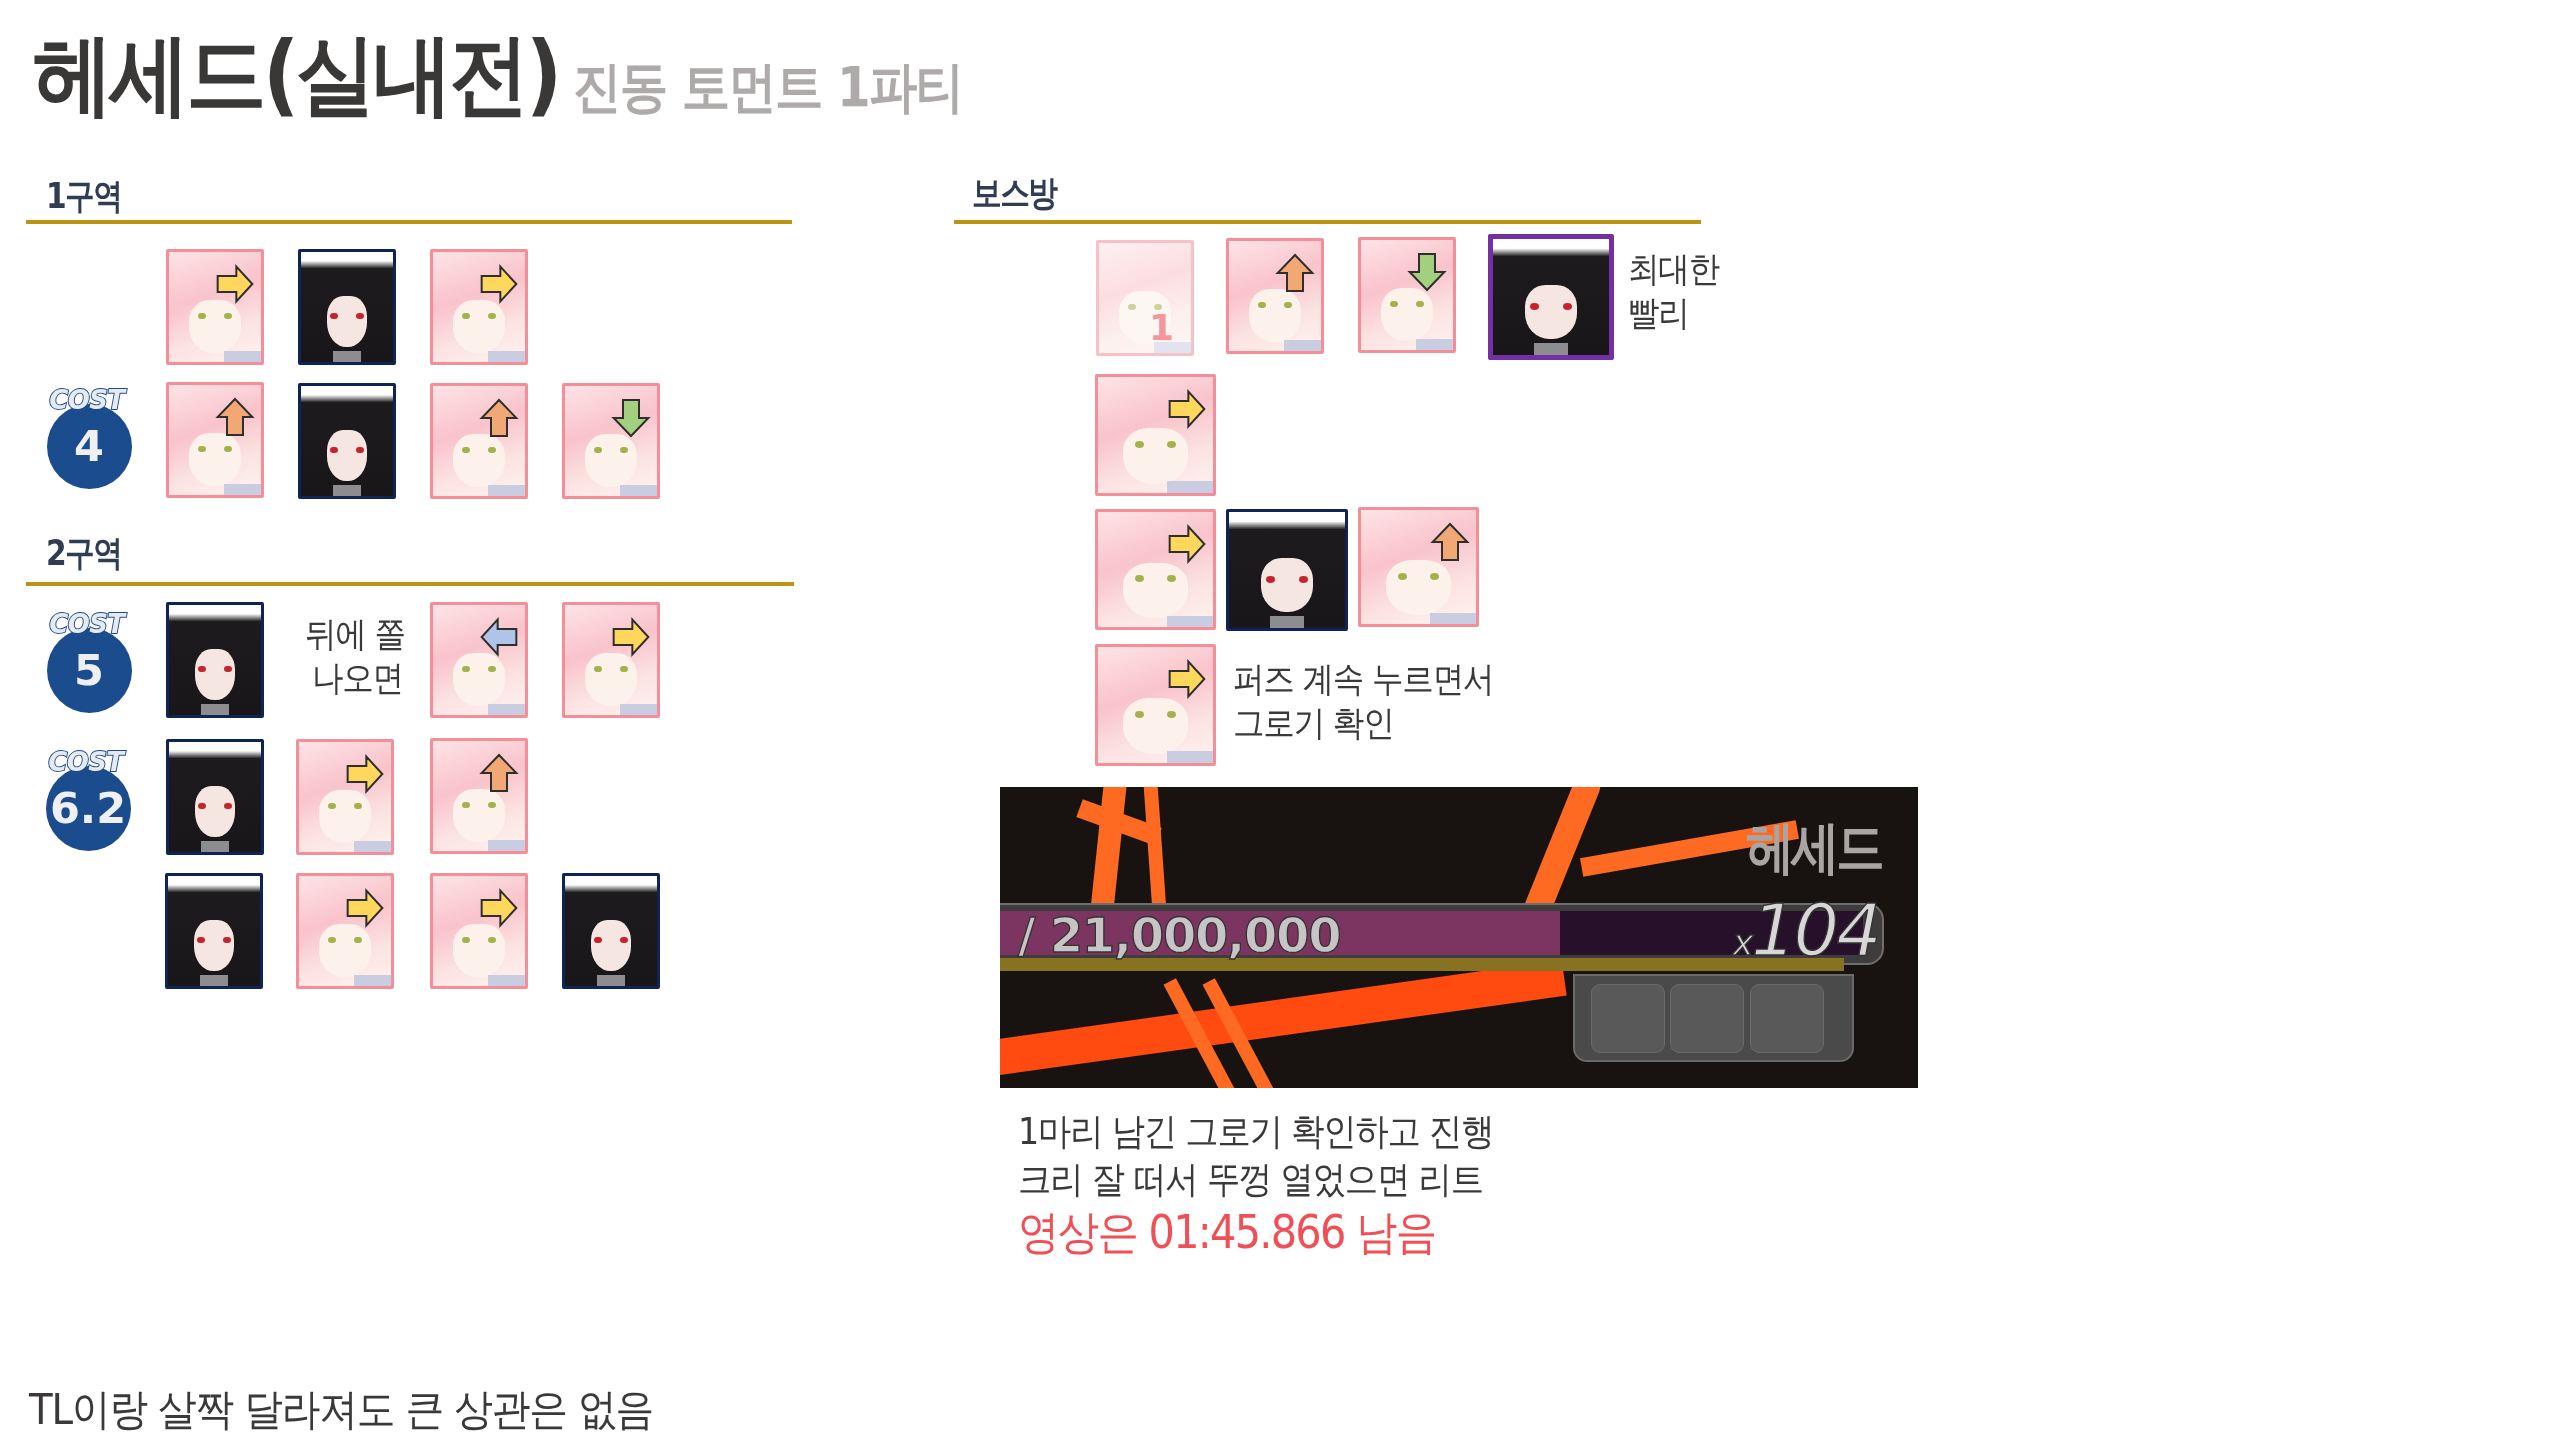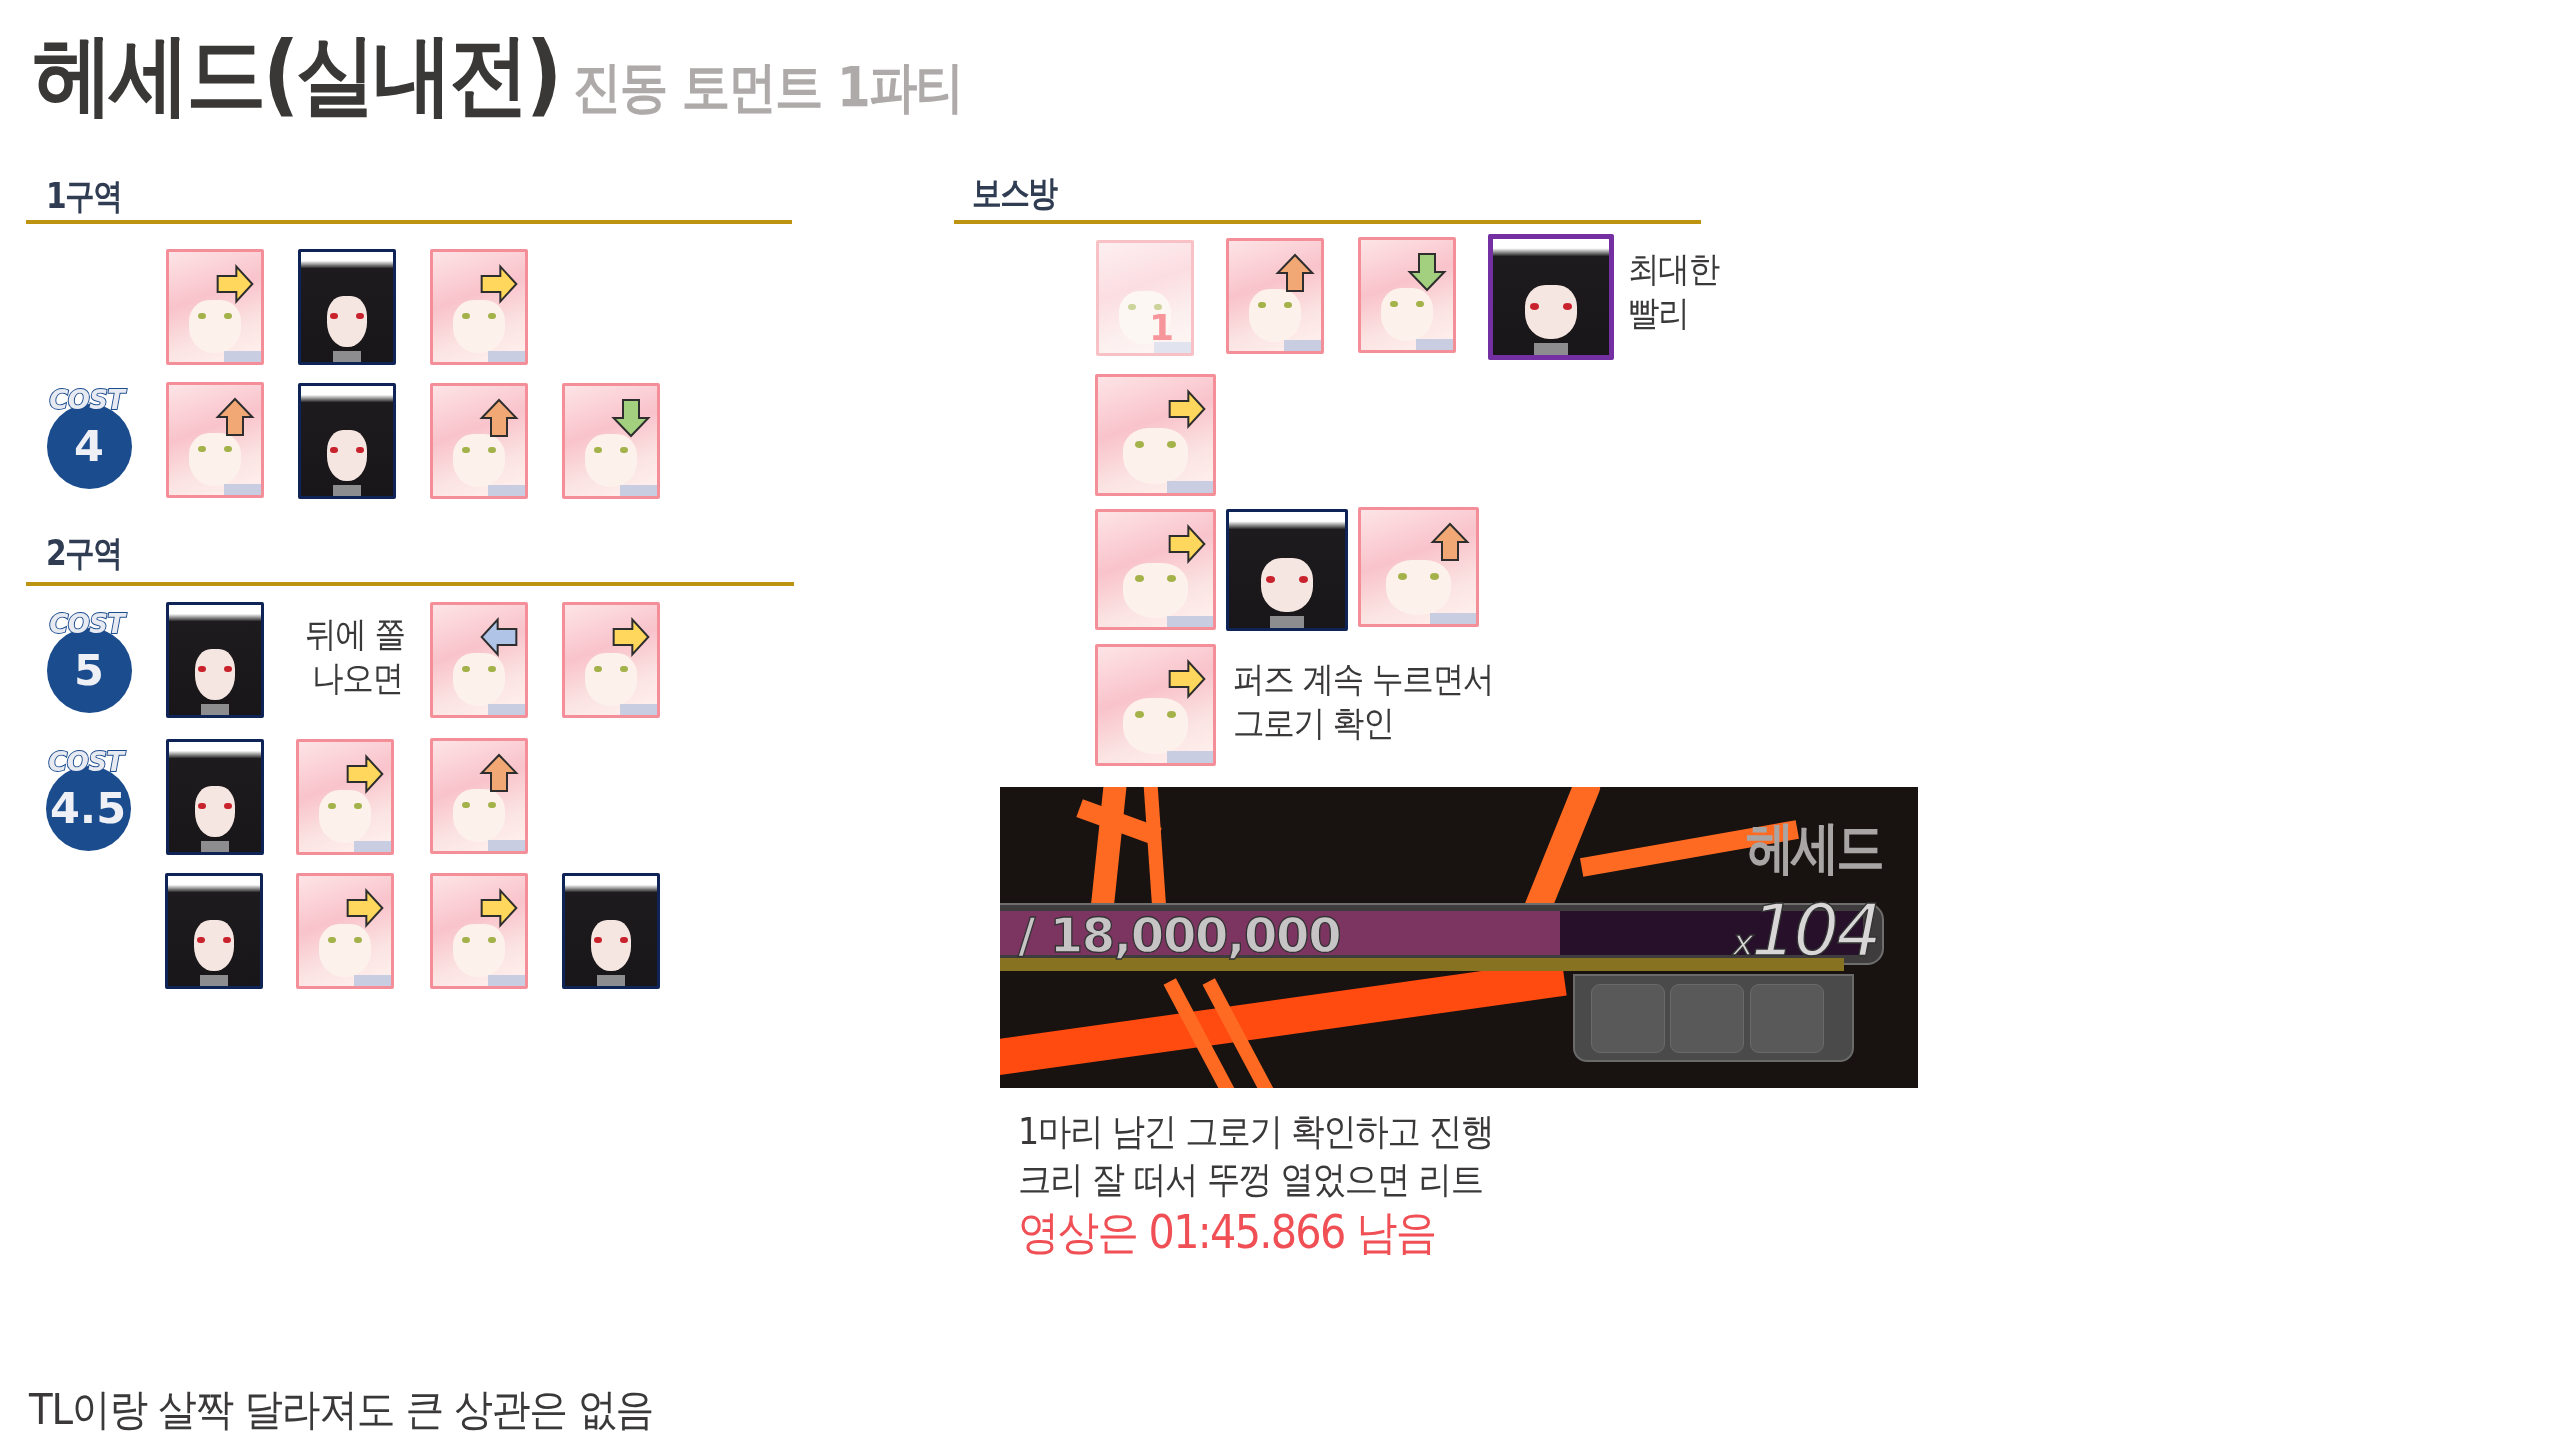--- a/index.html
+++ b/index.html
@@ -140,21 +140,21 @@
     <div class="eyes"></div>
     <div class="collar"></div>
   <svg class="arrow" viewBox="0 0 60 60">
       <path d="M4 18 H32 V4 L56 30 L32 56 V42 H4 Z" fill="#ffd75c" stroke="#2e2e2e" stroke-width="3"></path>
     </svg>
 </div>
 
 <div class="badge" style="left:43px;top:747px;">
   <div class="cost">COST</div>
   <div class="circle"></div>
-  <div class="num">4.5</div>
+  <div class="num">6.2</div>
 </div>
 <div class="card dark" style="left:166px;top:739px;">
   <div class="face"></div>
     <div class="eyes"></div>
     <div class="collar"></div>
 </div>
 <div class="card" style="left:296px;top:739px;">
   <div class="face"></div>
     <div class="eyes"></div>
     <div class="collar"></div>
@@ -284,21 +284,21 @@
   <div class="stripe" style="left:547px;top:-19.3px;width:27px;height:167px;transform:rotate(22deg);border-radius:19.3px;"></div>
   <div class="stripe" style="left:580px;top:52px;width:219px;height:19.3px;transform:rotate(-10deg);"></div>
   <div class="stripe" style="left:-13px;top:213px;width:580px;height:36px;transform:rotate(-8deg);background:#ff4a10;"></div>
   <div class="stripe" style="left:193px;top:187px;width:14px;height:129px;transform:rotate(-28deg);"></div>
   <div class="stripe" style="left:232px;top:187px;width:14px;height:129px;transform:rotate(-28deg);"></div>
   <div class="bossname">헤세드</div>
   <div class="bar"></div>
   <div class="hp"></div>
   <div class="hp2"></div>
   <div class="gold"></div>
-  <div class="hpnum"><span>/</span> <span>18,000,000</span></div>
+  <div class="hpnum"><span>/</span> <span>21,000,000</span></div>
   <div class="mult"><small>x</small><span>104</span></div>
   <div class="slots">
     <div class="slot" style="left:15.5px;"></div>
     <div class="slot" style="left:95px;"></div>
     <div class="slot" style="left:175px;"></div>
   </div>
 </div>
 
 <div class="abs desc" style="left:1018px;top:1108px;">
   <div>1마리 남긴 그로기 확인하고 진행</div>

